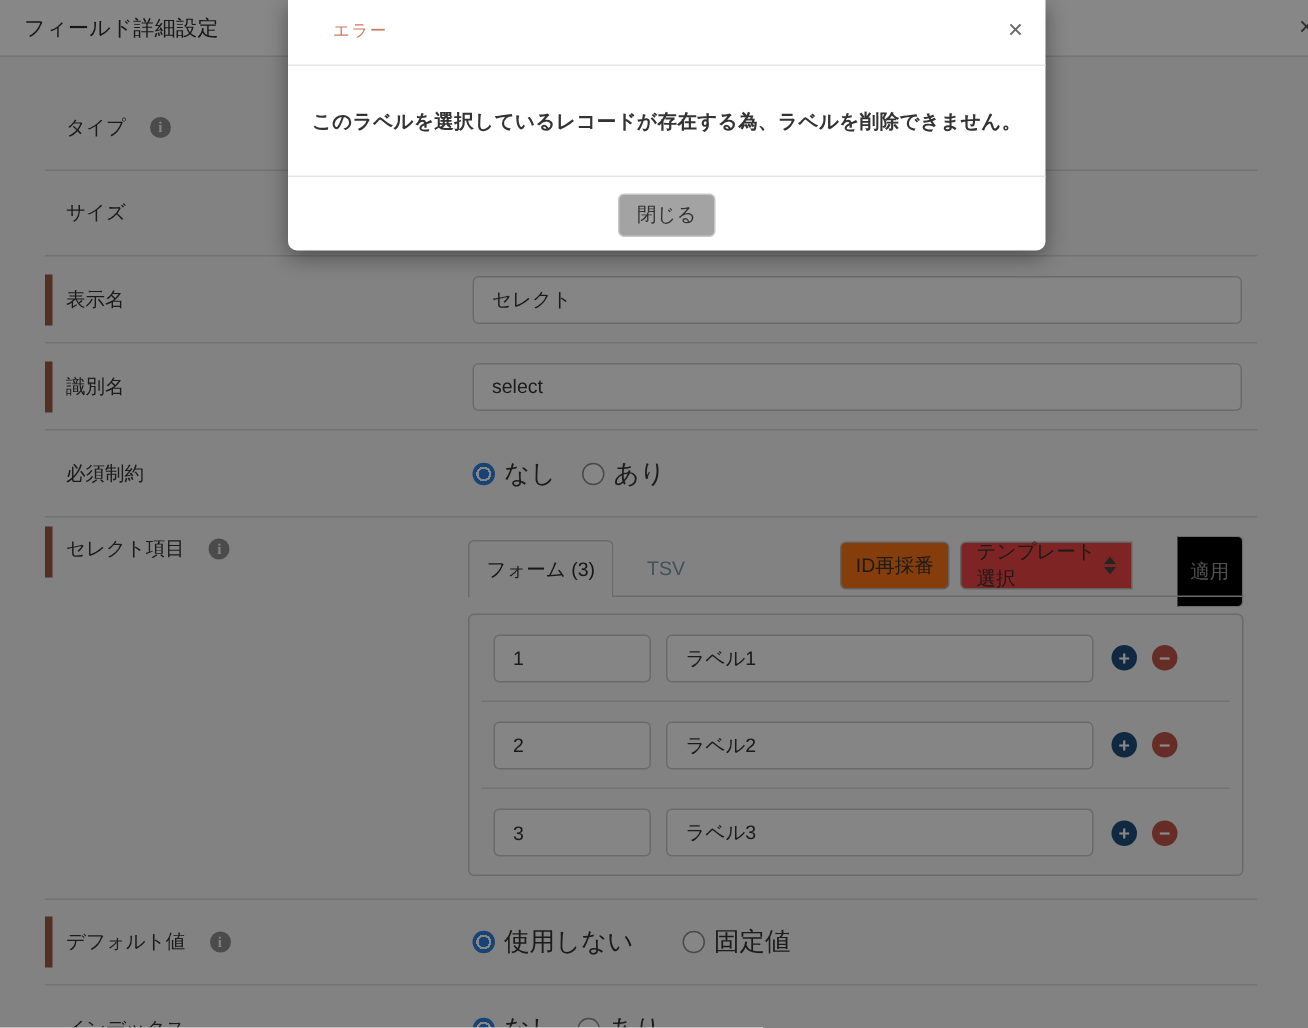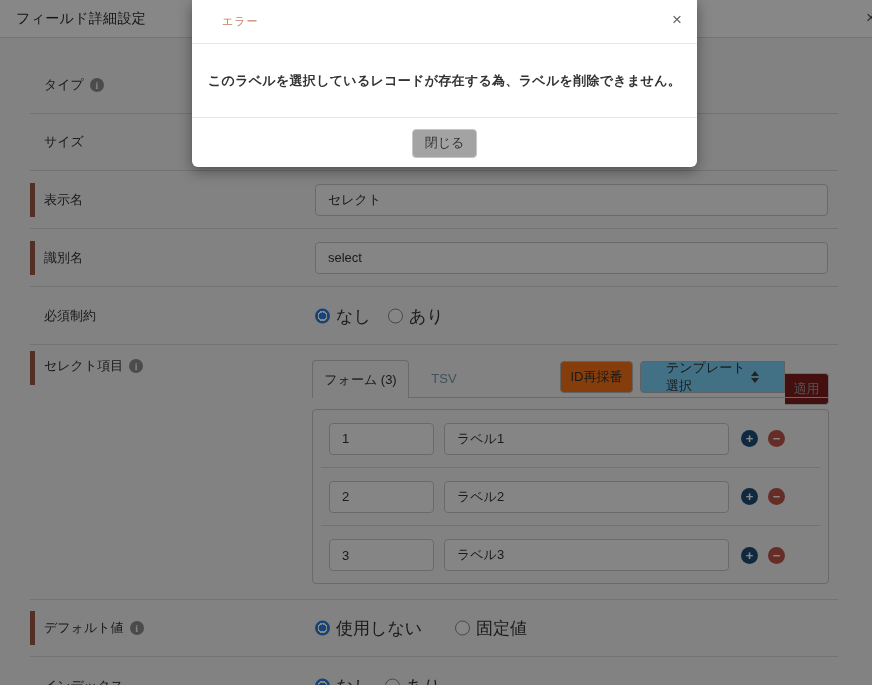--- a/index.html
+++ b/index.html
@@ -13,21 +13,21 @@
   .row{position:absolute;left:30px;width:808px;border-bottom:1px solid #d7d7d7;box-sizing:border-box;}
   #row-type{top:57px;height:57px;}
   #row-size{top:114px;height:57px;}
   #row-display{top:171px;height:58px;}
   #row-id{top:229px;height:58px;}
   #row-required{top:287px;height:58px;}
   #row-select{top:345px;height:255px;}
   #row-default{top:600px;height:57px;}
   #row-index{top:657px;height:57px;border-bottom:none;}
   .row-label{position:absolute;left:14px;top:50%;transform:translateY(-50%);font-size:13px;color:#333;
-    display:flex;align-items:center;gap:6px;white-space:nowrap;}
+    display:flex;align-items:center;gap:16px;white-space:nowrap;}
   #row-select .row-label{top:12px;transform:none;}
   .req-bar{position:absolute;left:0;top:50%;transform:translateY(-50%);width:5px;height:34px;background:#9e5a48;}
   #row-select .req-bar{top:6px;transform:none;}
   .info-icon{width:14px;height:14px;border-radius:50%;background:#8f8f8f;color:#f5f5f5;font-size:10px;font-weight:bold;
     display:inline-flex;align-items:center;justify-content:center;font-family:"Liberation Serif",serif;}
   .text-input{box-sizing:border-box;height:32px;border:1px solid #c9c9c9;border-radius:4px;background:#fcfcfc;
     padding:0 12px;font-size:13px;color:#333;font-family:inherit;}
   .main-input{position:absolute;left:285px;top:50%;transform:translateY(-50%);width:513px;}
   
   .radio-pair{position:absolute;top:50%;transform:translateY(-50%);display:flex;align-items:center;gap:6px;font-size:17px;white-space:nowrap;}
@@ -38,28 +38,28 @@
   
   .tabs-line{position:absolute;left:282px;width:517px;top:52px;border-top:1px solid #c9c9c9;z-index:1;}
   .tab-active{position:absolute;left:282px;top:15px;width:97px;height:38px;background:#f5f5f5;
     border:1px solid #c9c9c9;border-bottom:none;border-radius:4px 4px 0 0;box-sizing:border-box;
     display:flex;align-items:center;justify-content:center;font-size:13px;color:#2f2f2f;z-index:2;}
   .tab-inactive{position:absolute;left:379px;top:15px;width:70px;height:37px;
     display:flex;align-items:center;justify-content:center;font-size:13px;color:#7b9aa8;}
   .btn{box-sizing:border-box;border:1px solid #b9b9b9;border-radius:4px;background:#f97316;font-size:13px;color:#333;
     display:flex;align-items:center;justify-content:center;font-family:inherit;}
   .renumber-btn{position:absolute;left:530px;top:16px;width:73px;height:32px;}
-  .template-select{position:absolute;left:610px;top:16px;width:145px;height:32px;box-sizing:border-box;
-    border:1px solid #b9b9b9;border-radius:4px 0 0 4px;background:#7dd3fc;display:flex;align-items:center;
-    justify-content:space-between;padding:0 25px;font-size:13px;color:#333;}
+  .template-select{position:absolute;left:610px;top:16px;width:115px;height:32px;box-sizing:border-box;
+    border:1px solid #b9b9b9;border-radius:4px 0 0 4px;background:#ef4444;display:flex;align-items:center;
+    justify-content:space-between;padding:0 10px;font-size:13px;color:#333;}
   .updown{display:flex;flex-direction:column;gap:2px;}
   .tri-up{width:0;height:0;border-left:4px solid transparent;border-right:4px solid transparent;border-bottom:5px solid #444;}
   .tri-down{width:0;height:0;border-left:4px solid transparent;border-right:4px solid transparent;border-top:5px solid #444;}
-  .apply-btn{position:absolute;left:755px;top:28px;width:44px;height:32px;border:1px solid #cfcfcf;border-left:none;
-    border-radius:0 4px 4px 0;background:#7f1d1d;color:#9b9b9b;}
+  .apply-btn{position:absolute;left:755px;top:12px;width:44px;height:48px;border:1px solid #cfcfcf;border-left:none;
+    border-radius:0 4px 4px 0;background:#000000;color:#9b9b9b;}
   .items-panel{position:absolute;left:282px;top:64px;width:517px;height:175px;border:1px solid #c9c9c9;border-radius:4px;box-sizing:border-box;}
   .item-row{position:absolute;left:8px;right:8px;height:58px;display:flex;align-items:center;box-sizing:border-box;}
   .item-row.r1{top:0;border-bottom:1px solid #d7d7d7;}
   .item-row.r2{top:58px;border-bottom:1px solid #d7d7d7;}
   .item-row.r3{top:116px;}
   .id-input{margin-left:8px;width:105px;}
   .label-input{margin-left:10px;width:285px;}
   .circle-btn{width:17px;height:17px;border-radius:50%;color:#fff;display:flex;align-items:center;justify-content:center;
     font-size:13px;font-weight:bold;line-height:1;flex:none;}
   .add{background:#1f4e79;margin-left:12px;}

